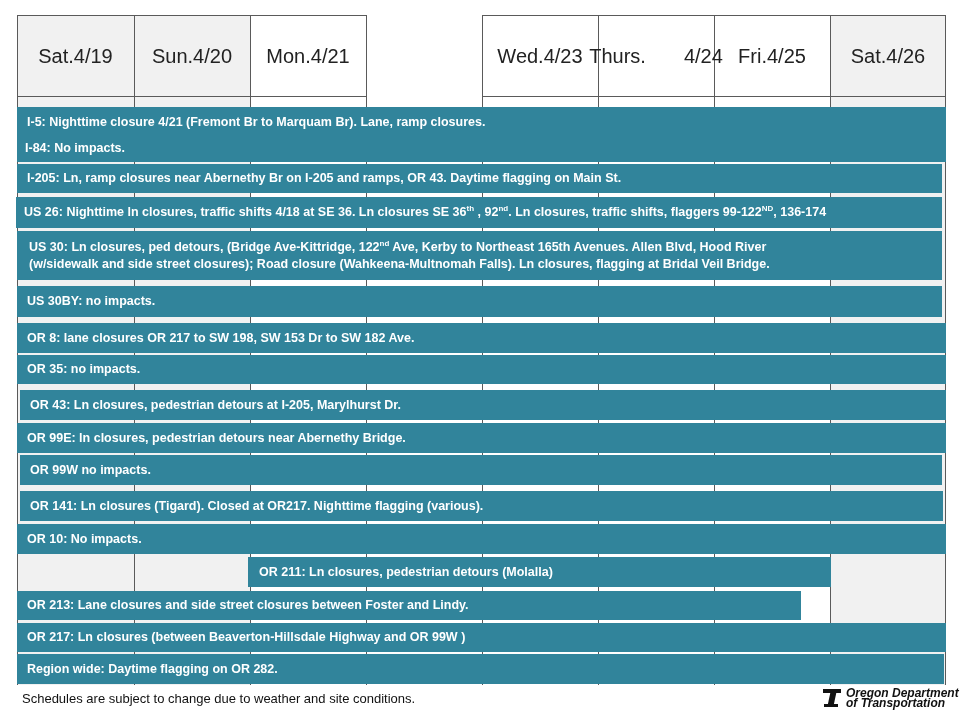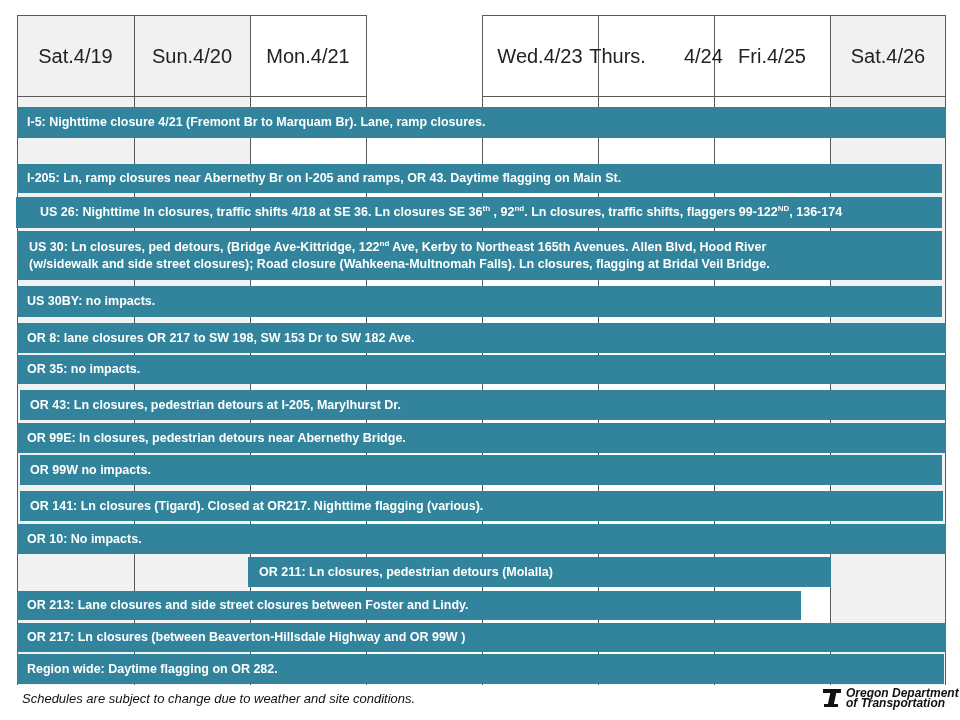--- a/index.html
+++ b/index.html
@@ -22,21 +22,21 @@
     font-size: 20px; color: #222; line-height: 26px;
   }
   .bar {
     position: absolute; background: #31849b; color: #ffffff; box-sizing: border-box;
     font-weight: bold; font-size: 12.5px; line-height: 17px;
     display: flex; align-items: center; padding-left: 10px;
   }
   .bar span { white-space: pre-line; }
   sup { font-size: 8px; line-height: 0; }
   .footnote {
-    position: absolute; left: 22px; top: 691px; font-style: italic; font-size: 13px; color: #111;
+    position: absolute; left: 22px; top: 691px; font-size: 13px; color: #111;
   }
   .logo {
     position: absolute; left: 822px; top: 688px; display: flex; align-items: center; gap: 4px;
   }
   .logo-mark { width: 20px; height: 20px; position: relative; }
   .logo-mark .t1 { position: absolute; left: 1px; top: 1px; width: 18px; height: 4px; background: #111; }
   .logo-mark .t2 { position: absolute; left: 7px; top: 4px; width: 6px; height: 14px; background: #111; transform: skewX(-12deg); }
   .logo-mark .t3 { position: absolute; left: 2px; top: 16px; width: 14px; height: 3px; background: #111; }
   .logo-text { font-size: 12px; font-weight: bold; font-style: italic; line-height: 10px; color: #111; }
 </style>
@@ -79,24 +79,27 @@
     <div>4/25</div>
   </div>
   <div class="header-cell" style="left:813px;width:116px;">
     <div>Sat.</div>
     <div>4/26</div>
   </div>
 
   <div class="bar" style="left:0;top:83px;width:929px;height:31px;margin-top:9px;">
     <span>I-5: Nighttime closure 4/21 (Fremont Br to Marquam Br). Lane, ramp closures.</span>
   </div>
+  <div class="bar" style="left:0;top:119px;width:929px;height:28px;padding-left:8px;">
+    <span>I-84: No impacts.</span>
+  </div>
   <div class="bar" style="left:0;top:149px;width:925px;height:29px;">
     <span>I-205: Ln, ramp closures near Abernethy Br on I-205 and ramps, OR 43. Daytime flagging on Main St.</span>
   </div>
-  <div class="bar" style="left:-1px;top:182px;width:926px;height:31px;padding-left:24px;">
+  <div class="bar" style="left:-1px;top:182px;width:926px;height:31px;padding-left:8px;">
     <span><span>US 26: Nighttime ln closures, traffic shifts 4/18 at SE 36. Ln closures SE 36</span><sup>th</sup><span> , 92</span><sup>nd</sup><span>. Ln closures, traffic shifts, flaggers  99-122</span><sup>ND</sup><span>, 136-174</span></span>
   </div>
   <div class="bar" style="left:0;top:216px;width:925px;height:49px;padding-left:12px;">
     <div>
       <div><span>US 30: Ln closures, ped detours, (Bridge Ave-Kittridge, 122</span><sup>nd</sup><span> Ave, Kerby to Northeast 165th Avenues.  Allen Blvd, Hood River</span></div>
       <div>(w/sidewalk and side street closures); Road closure (Wahkeena-Multnomah Falls). Ln closures, flagging at Bridal Veil Bridge.</div>
     </div>
   </div>
   <div class="bar" style="left:0;top:271px;width:925px;height:31px;">
     <span>US 30BY: no impacts.</span>

